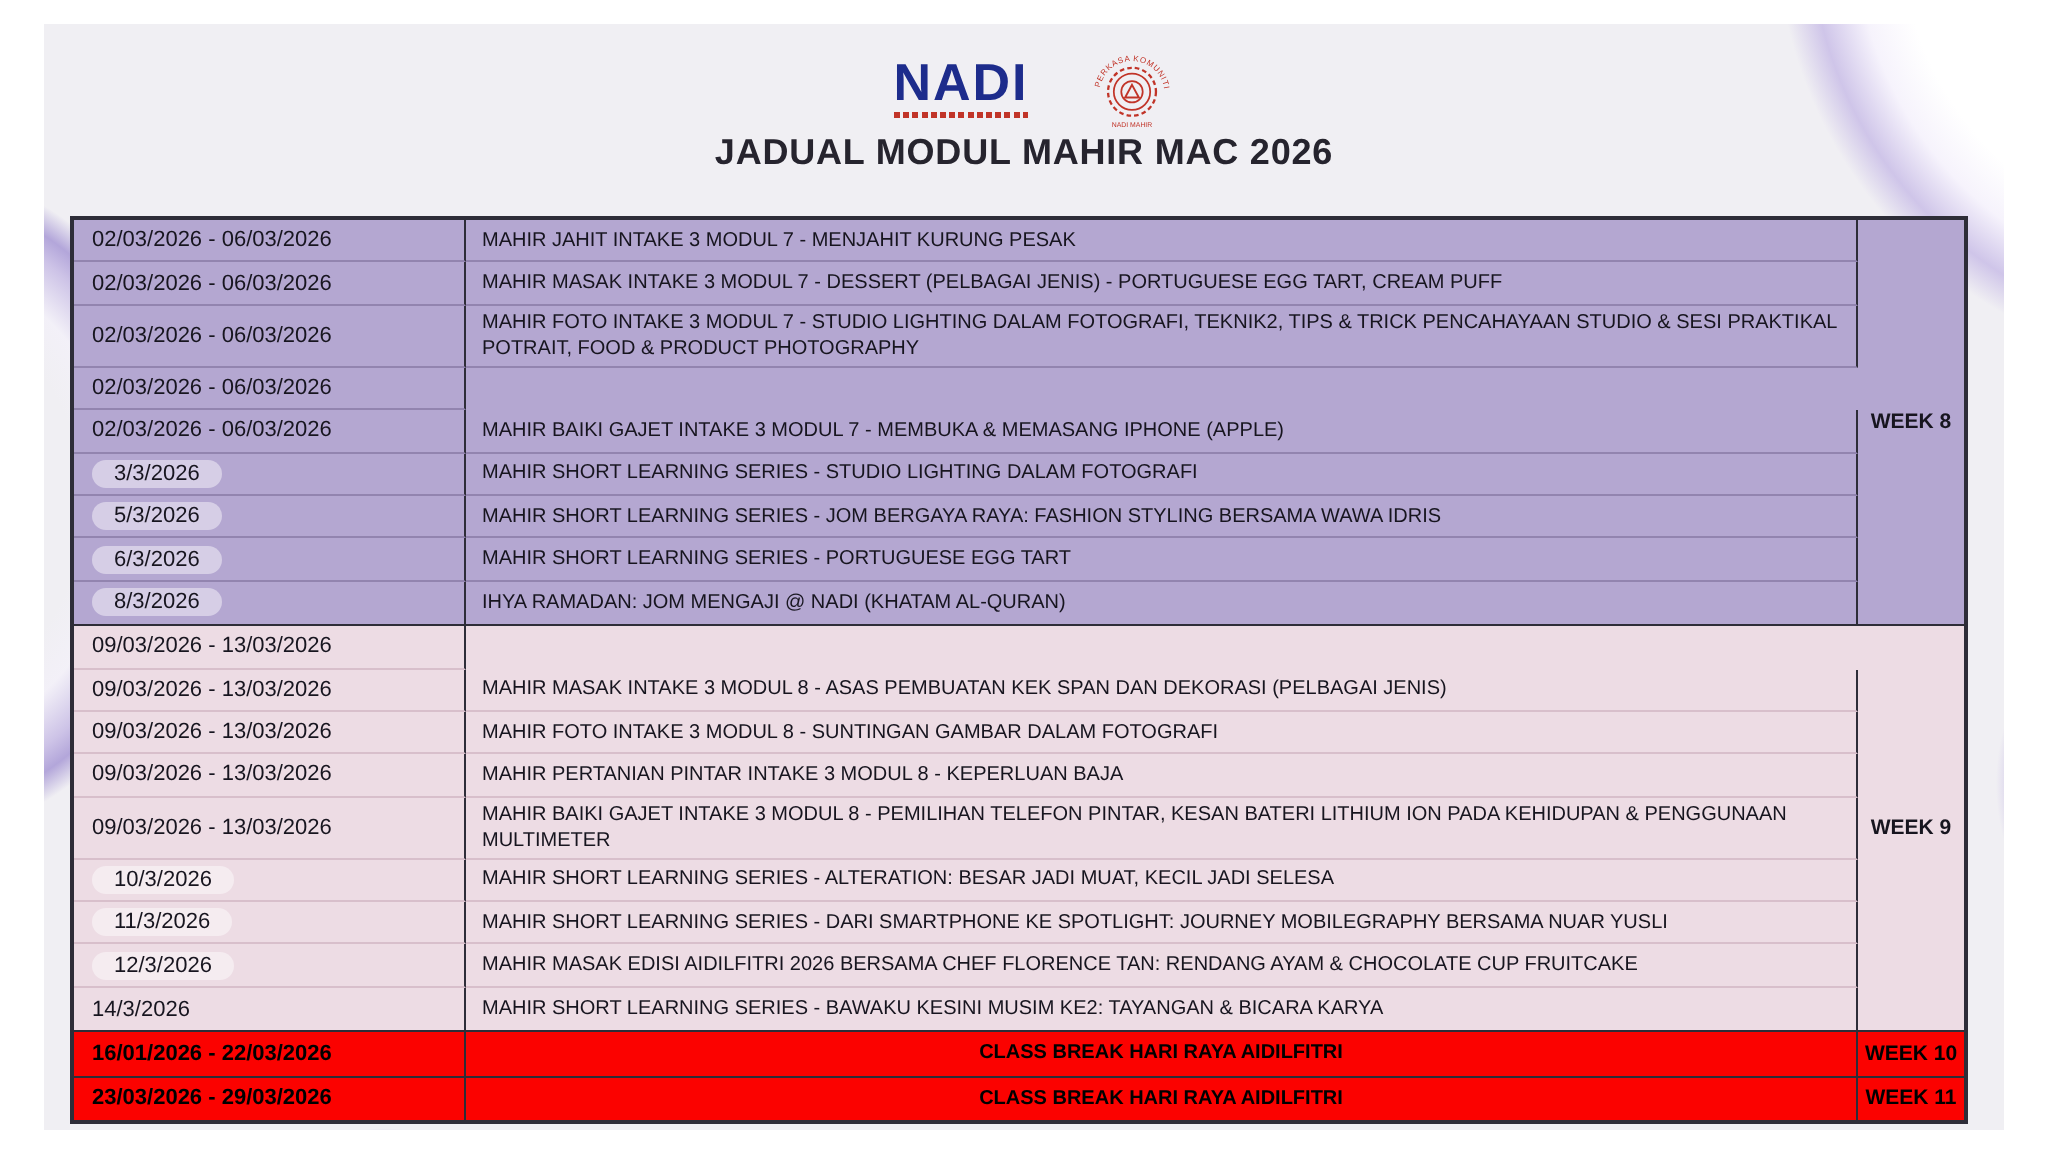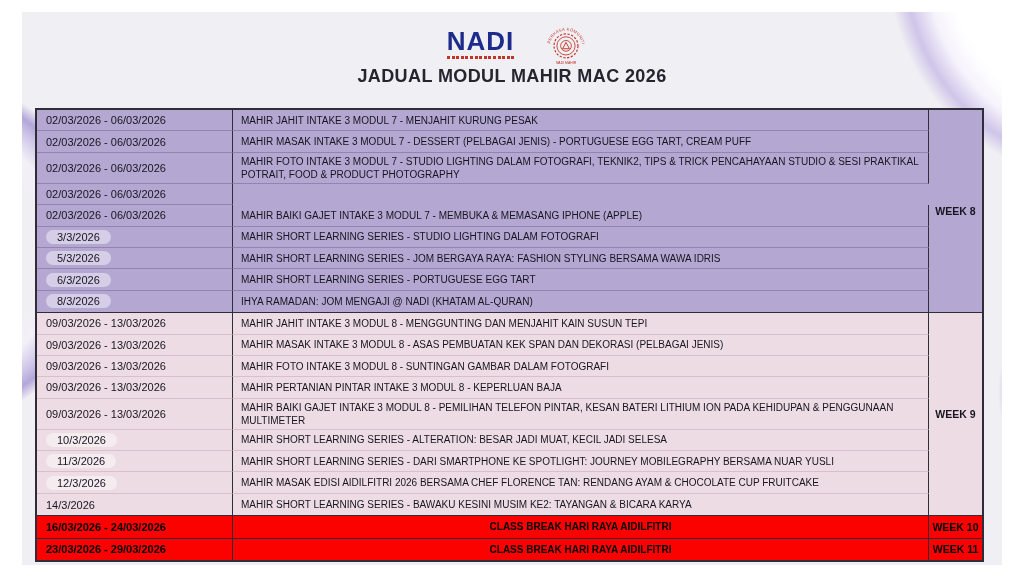--- a/index.html
+++ b/index.html
@@ -109,21 +109,20 @@
           </div>
           <div class="cell activity-cell">MAHIR SHORT LEARNING SERIES - PORTUGUESE EGG TART</div>
           <div class="cell date-cell last">
             <span class="pill">8/3/2026</span>
           </div>
           <div class="cell activity-cell last">IHYA RAMADAN: JOM MENGAJI @ NADI (KHATAM AL-QURAN)</div>
           <div class="cell week-cell" style="grid-row: 1 / span 9;">WEEK 8</div>
         </div>
         <div class="section pink">
           <div class="cell date-cell">09/03/2026 - 13/03/2026</div>
-          <div class="cell activity-cell">MAHIR JAHIT INTAKE 3 MODUL 8 - MENGGUNTING DAN MENJAHIT KAIN SUSUN TEPI</div>
           <div class="cell date-cell">09/03/2026 - 13/03/2026</div>
           <div class="cell activity-cell">MAHIR MASAK INTAKE 3 MODUL 8 - ASAS PEMBUATAN KEK SPAN DAN DEKORASI (PELBAGAI JENIS)</div>
           <div class="cell date-cell">09/03/2026 - 13/03/2026</div>
           <div class="cell activity-cell">MAHIR FOTO INTAKE 3 MODUL 8 - SUNTINGAN GAMBAR DALAM FOTOGRAFI</div>
           <div class="cell date-cell">09/03/2026 - 13/03/2026</div>
           <div class="cell activity-cell">MAHIR PERTANIAN PINTAR INTAKE 3 MODUL 8 - KEPERLUAN BAJA</div>
           <div class="cell date-cell">09/03/2026 - 13/03/2026</div>
           <div class="cell activity-cell">MAHIR BAIKI GAJET INTAKE 3 MODUL 8 - PEMILIHAN TELEFON PINTAR, KESAN BATERI LITHIUM ION PADA KEHIDUPAN &amp; PENGGUNAAN MULTIMETER</div>
           <div class="cell date-cell">
             <span class="pill">10/3/2026</span>
@@ -135,21 +134,21 @@
           <div class="cell activity-cell">MAHIR SHORT LEARNING SERIES - DARI SMARTPHONE KE SPOTLIGHT: JOURNEY MOBILEGRAPHY BERSAMA NUAR YUSLI</div>
           <div class="cell date-cell">
             <span class="pill">12/3/2026</span>
           </div>
           <div class="cell activity-cell">MAHIR MASAK EDISI AIDILFITRI 2026 BERSAMA CHEF FLORENCE TAN: RENDANG AYAM &amp; CHOCOLATE CUP FRUITCAKE</div>
           <div class="cell date-cell last">14/3/2026</div>
           <div class="cell activity-cell last">MAHIR SHORT LEARNING SERIES - BAWAKU KESINI MUSIM KE2: TAYANGAN &amp; BICARA KARYA</div>
           <div class="cell week-cell" style="grid-row: 1 / span 9;">WEEK 9</div>
         </div>
         <div class="section red">
-          <div class="cell date-cell last">16/03/2026 - 24/03/2026</div>
+          <div class="cell date-cell last">16/01/2026 - 22/03/2026</div>
           <div class="cell activity-cell last">CLASS BREAK HARI RAYA AIDILFITRI</div>
           <div class="cell week-cell" style="grid-row: 1 / span 1;">WEEK 10</div>
         </div>
         <div class="section red">
           <div class="cell date-cell last">23/03/2026 - 29/03/2026</div>
           <div class="cell activity-cell last">CLASS BREAK HARI RAYA AIDILFITRI</div>
           <div class="cell week-cell" style="grid-row: 1 / span 1;">WEEK 11</div>
         </div>
       </div>
   </div>

